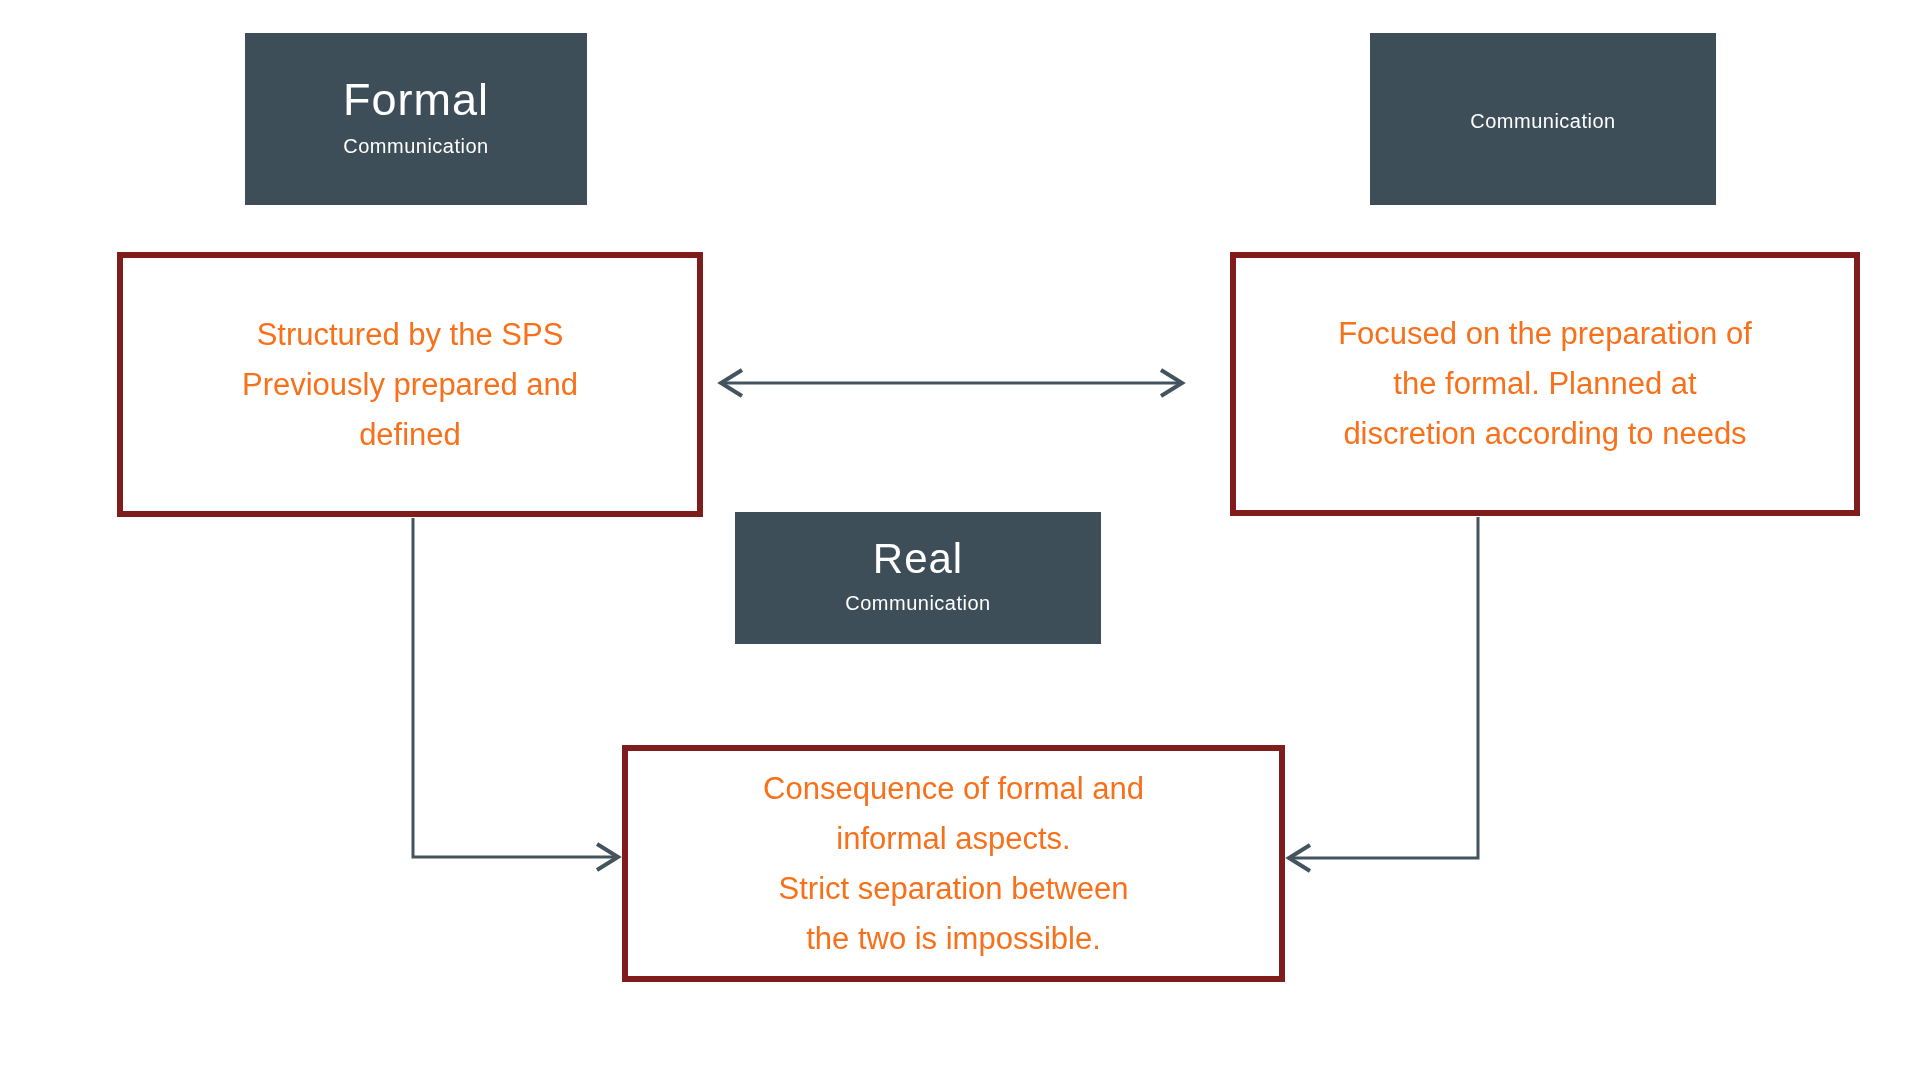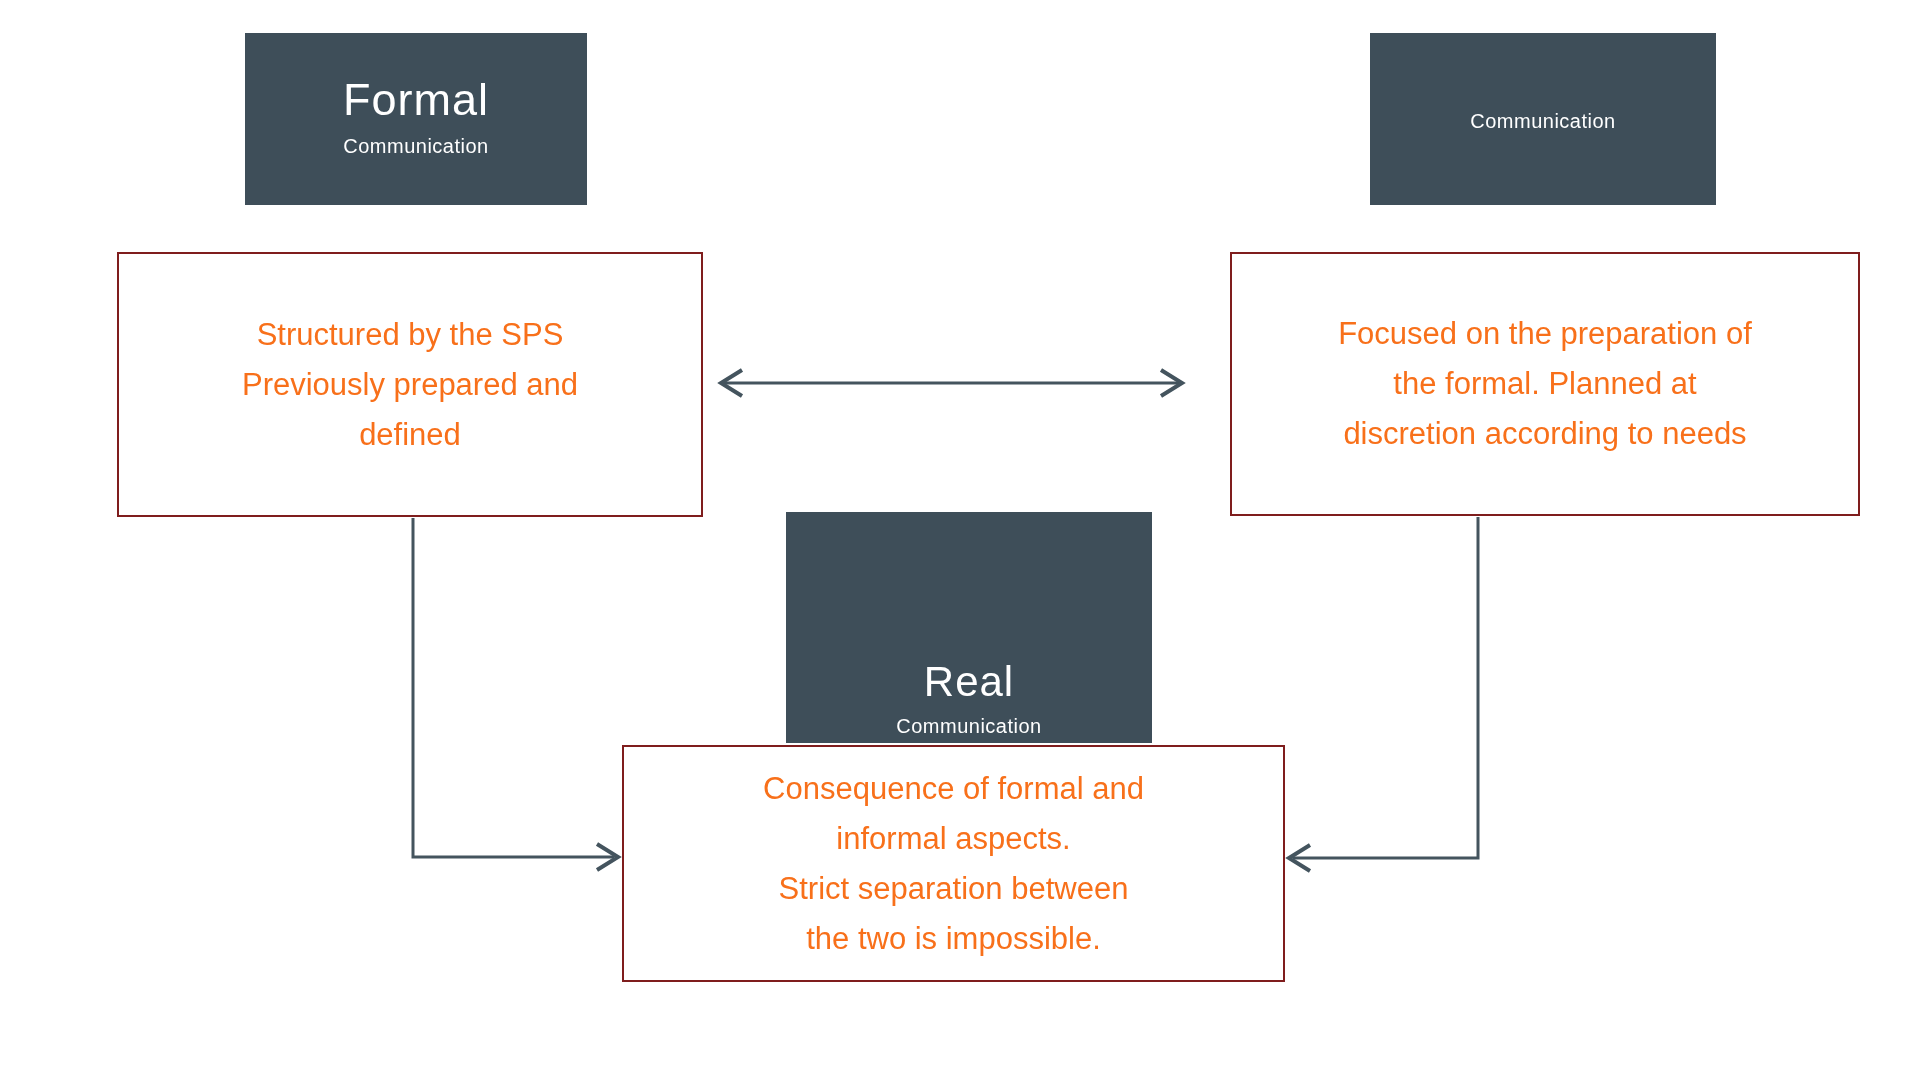--- a/index.html
+++ b/index.html
@@ -31,21 +31,21 @@
     justify-content: center;
     text-align: center;
     box-sizing: border-box;
   }
   .node.dark {
     background: #3e4e59;
     color: #ffffff;
   }
   .node.detail {
     background: #ffffff;
-    border: 2px solid #7f1d1d;
+    border: 6px solid #7f1d1d;
     color: #f8701a;
   }
   .node-title {
     font-size: 45px;
     line-height: 50px;
     letter-spacing: 1px;
     font-weight: 400;
   }
   .node-title.small {
     font-size: 42px;
@@ -60,21 +60,21 @@
   }
   .detail-text {
     font-size: 31px;
     line-height: 50px;
     font-weight: 400;
     white-space: pre-line;
   }
   
   .box-formal       { left: 245px;  top: 33px;  width: 342px; height: 172px; }
   .box-informal     { left: 1370px; top: 33px;  width: 346px; height: 172px; }
-  .box-real         { left: 786px;  top: 512px; width: 366px; height: 231px; justify-content: flex-end; }
+  .box-real         { left: 735px;  top: 512px; width: 366px; height: 132px; }
   .box-formal-det   { left: 117px;  top: 252px; width: 586px; height: 265px; }
   .box-informal-det { left: 1230px; top: 252px; width: 630px; height: 264px; }
   .box-real-det     { left: 622px;  top: 745px; width: 663px; height: 237px; align-items: center; }
 </style>
 </head>
 <body>
 
 <div class="canvas">
 
   <svg class="connector-layer" viewBox="0 0 1920 1080" xmlns="http://www.w3.org/2000/svg">

